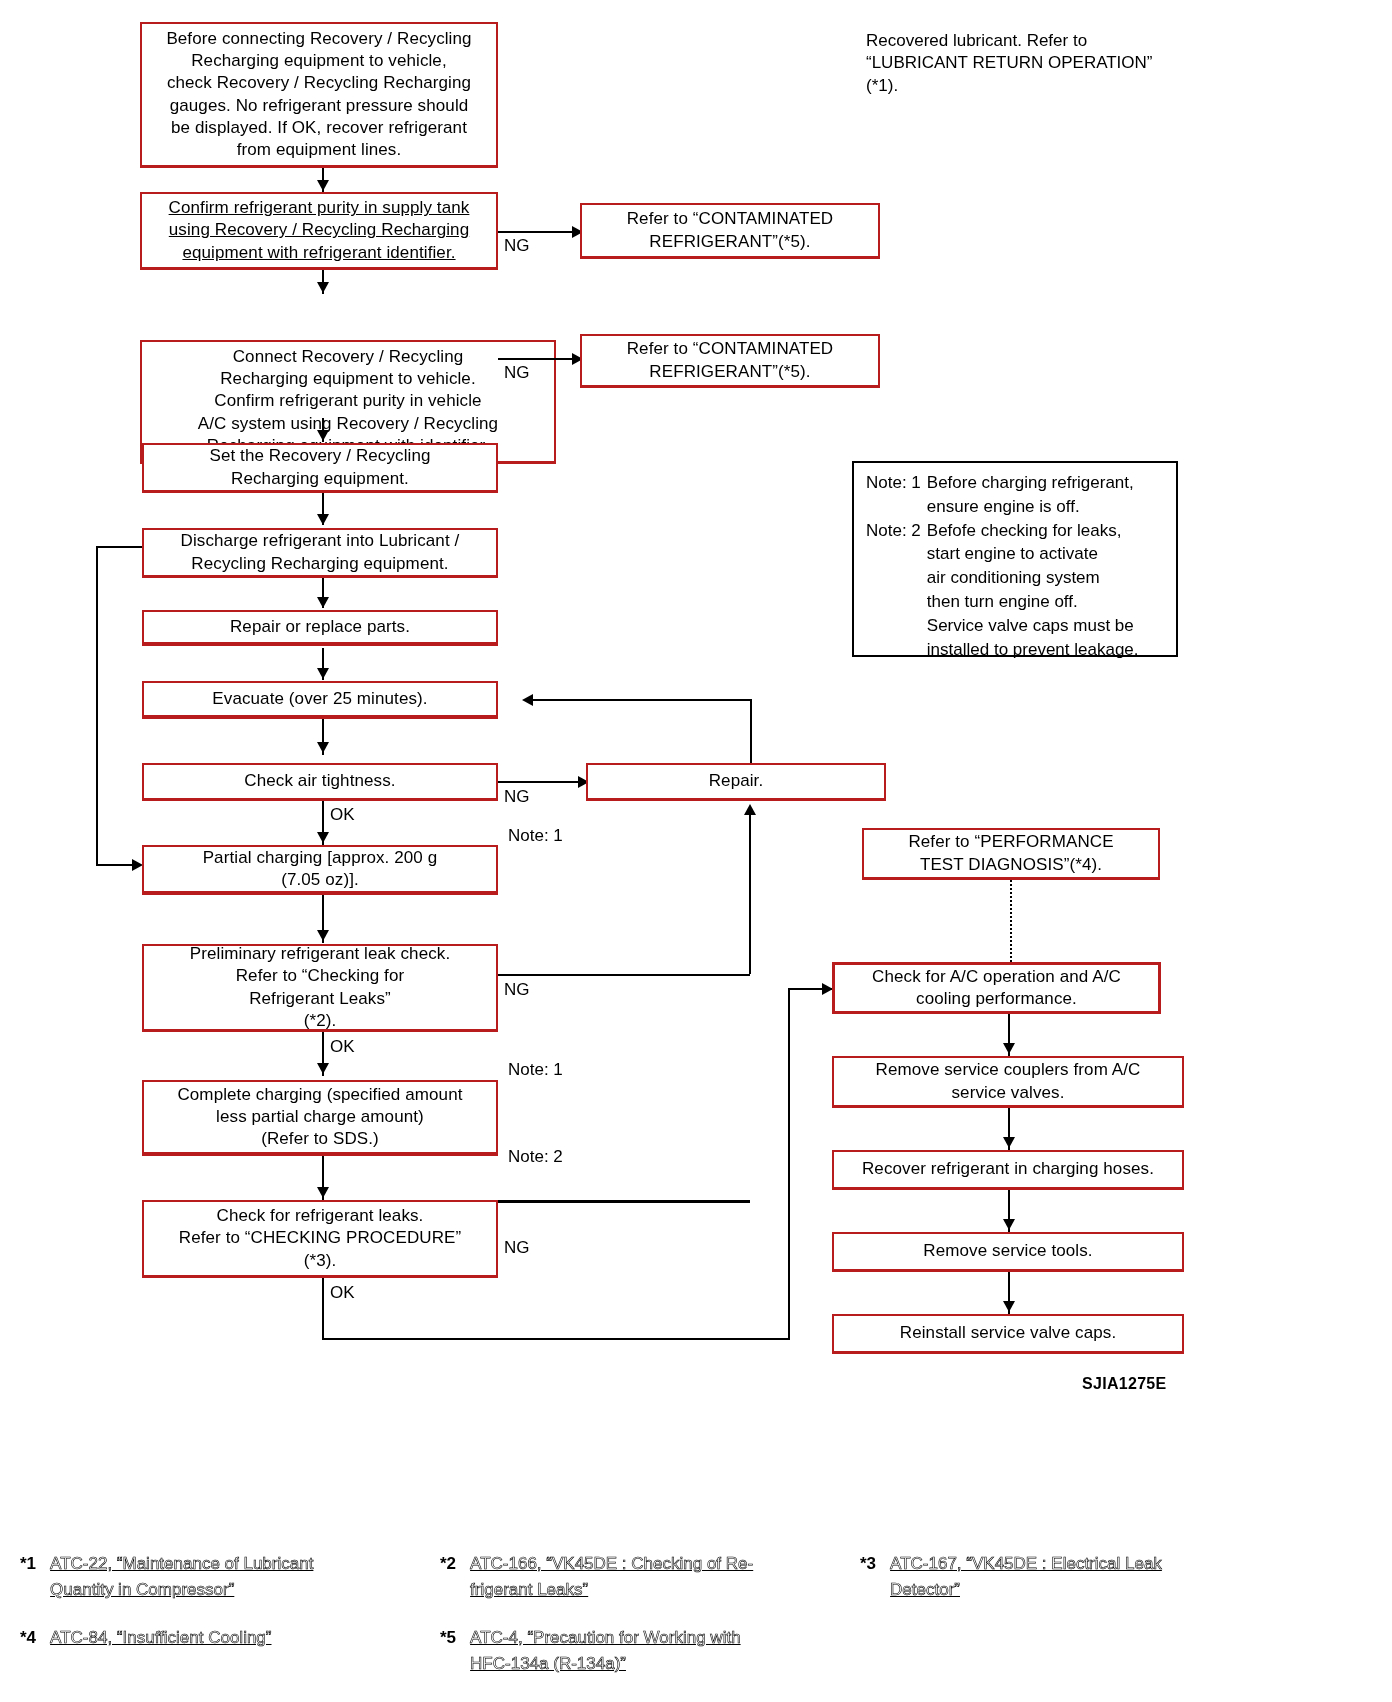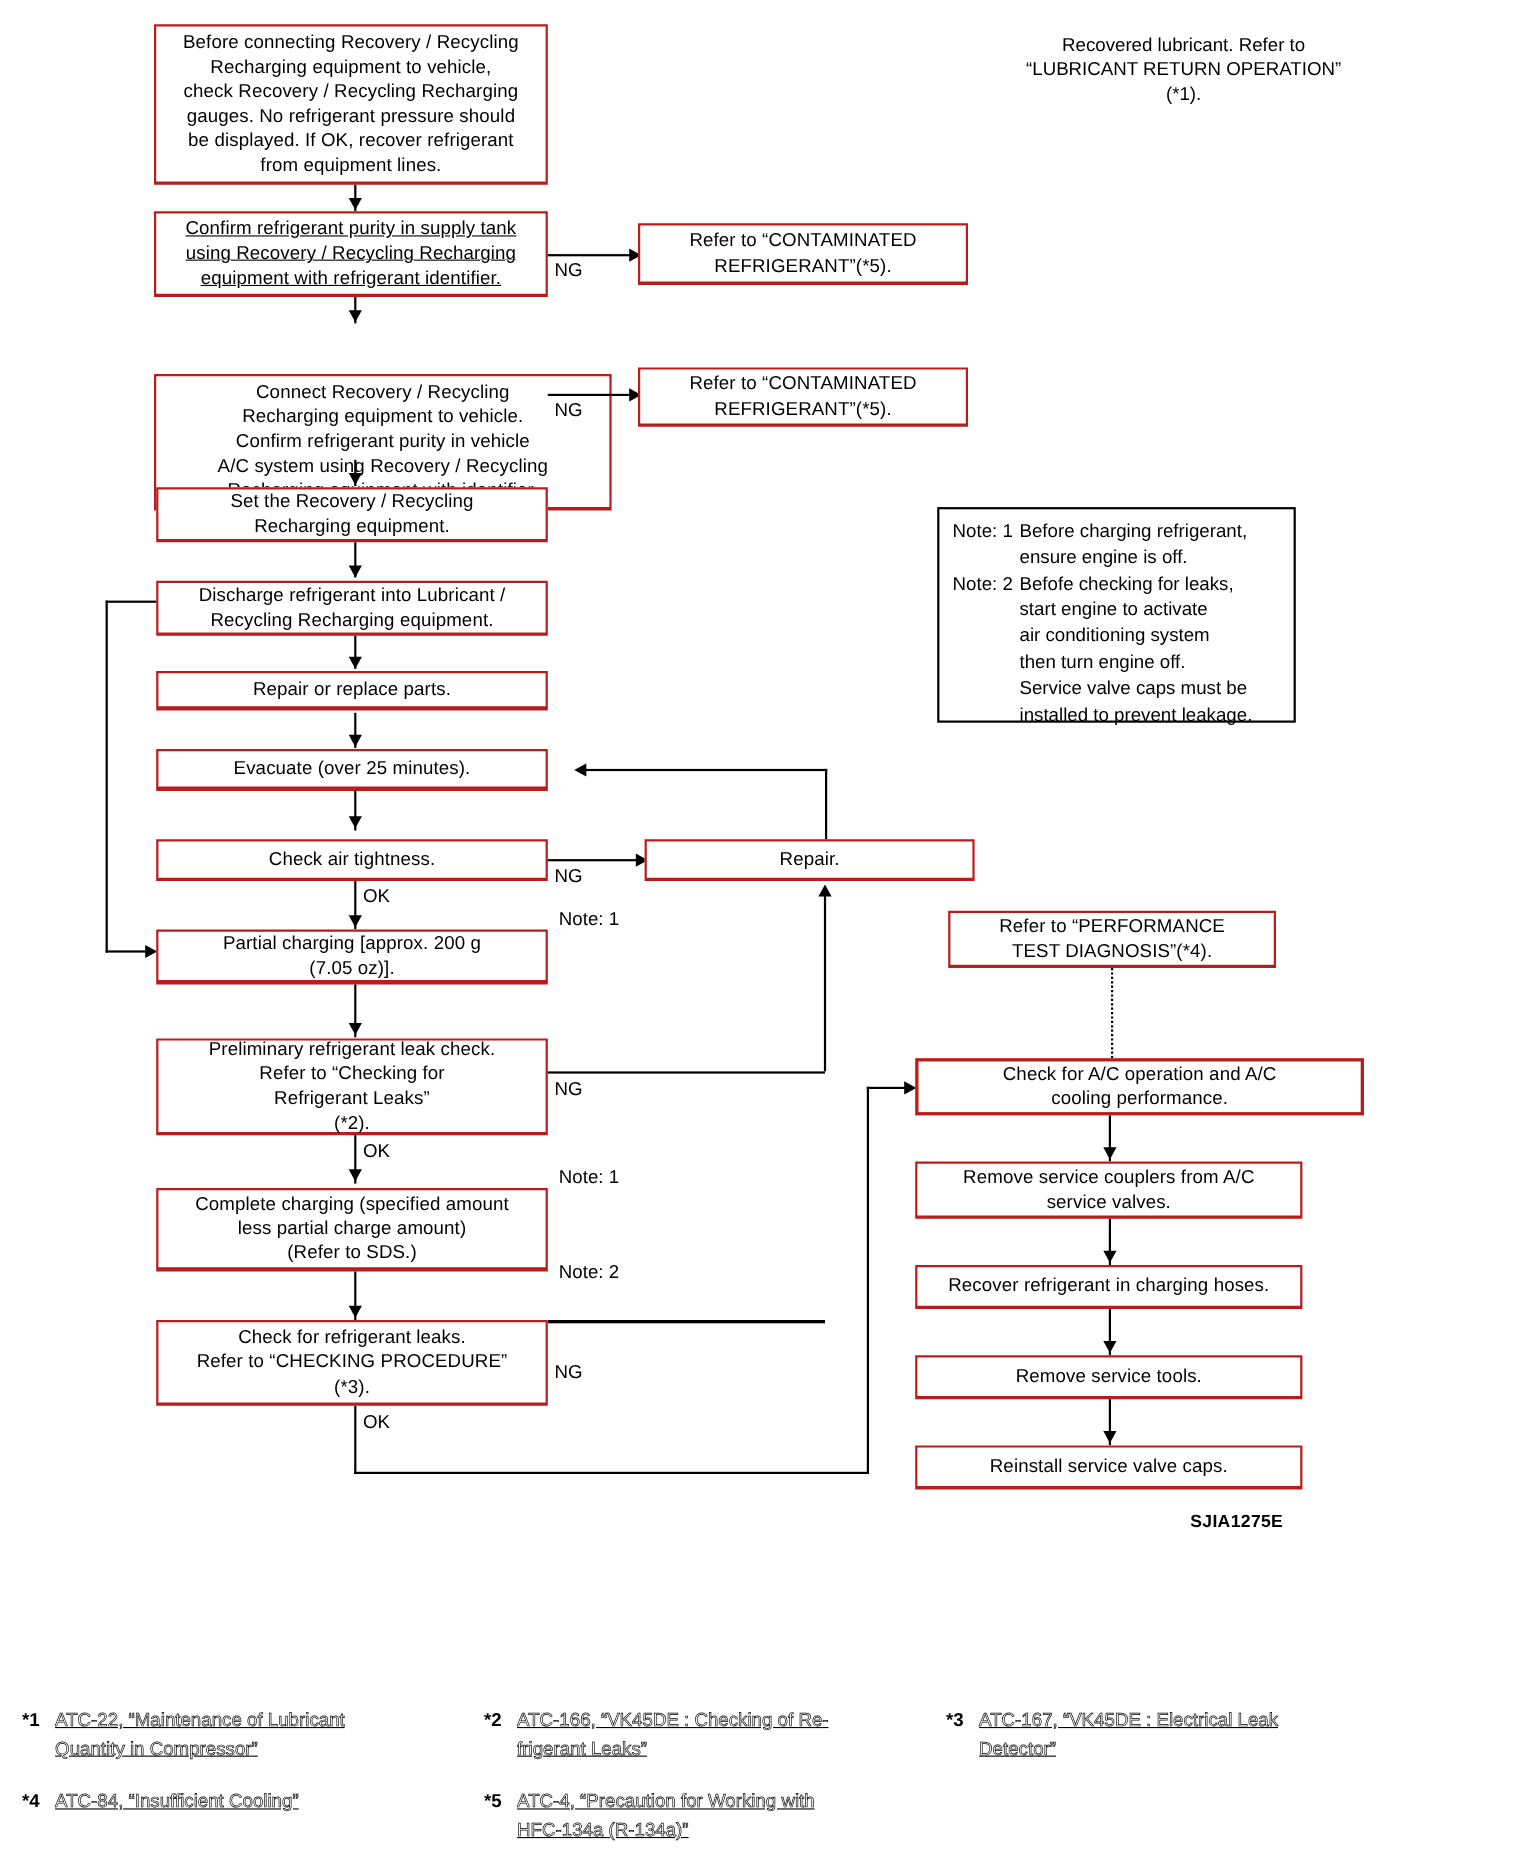--- a/index.html
+++ b/index.html
@@ -37,21 +37,20 @@
   }
   
   .box.heavy { border-width: 2px; border-bottom-width: 3px; }
 
   
   .txt {
     position: absolute;
     font-size: 17px;
     line-height: 1.32;
     white-space: pre-line;
-    text-align: center;
   }
 
   
   .notebox {
     position: absolute;
     box-sizing: border-box;
     border: 2px solid #000;
     background: #fff;
     font-size: 17px;
     line-height: 1.40;
@@ -281,21 +280,21 @@
 Service valve caps must be
 installed to prevent leakage.</span>
     </div>
   </div>
 
   <div class="box heavy" style="left:862px; top:828px; width:298px; height:52px;">Refer to “PERFORMANCE
 TEST DIAGNOSIS”(*4).</div>
 
   <div class="dotline" style="left:1010px; top:880px; height:82px;"></div>
 
-  <div class="box" style="left:832px; top:962px; width:408px; height:52px; border-width:3px;">Check for A/C operation and A/C
+  <div class="box" style="left:832px; top:962px; width:329px; height:52px; border-width:3px;">Check for A/C operation and A/C
 cooling performance.</div>
 
   <div class="thin vline" style="left:1008px; top:1014px; height:42px;"></div>
   <div class="arr arr-down" style="left:1003px; top:1043px;"></div>
 
   <div class="box heavy" style="left:832px; top:1056px; width:352px; height:52px;">Remove service couplers from A/C
 service valves.</div>
 
   <div class="thin vline" style="left:1008px; top:1108px; height:42px;"></div>
   <div class="arr arr-down" style="left:1003px; top:1137px;"></div>

